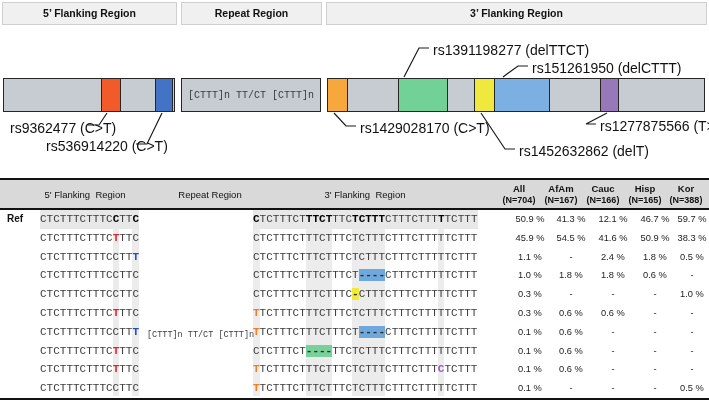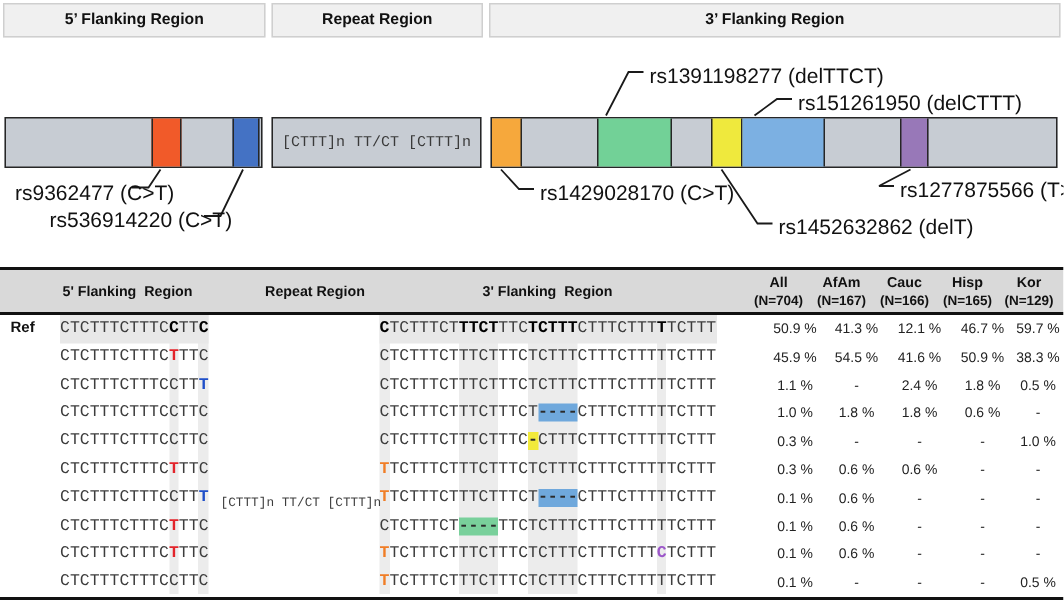--- a/index.html
+++ b/index.html
@@ -15,21 +15,21 @@
   .b-lr{border-left:1.5px solid #262626;border-right:1.5px solid #262626;}
   .b-r{border-right:1.5px solid #262626;}
   .repeat-txt{position:absolute;left:0;right:0;top:0;bottom:0;display:flex;align-items:center;
        justify-content:center;font-family:"Liberation Mono",monospace;font-size:10px;color:#3a3a3a;}
   .snp-label{position:absolute;font-size:14px;color:#111;white-space:nowrap;}
   #connectors{position:absolute;left:0;top:0;pointer-events:none;}
   
   #tbl{position:absolute;left:0;top:178px;width:709px;height:225px;background:#fff;}
   #thead{position:absolute;left:0;top:0;width:709px;height:32px;background:#d9d9d9;
          border-top:2px solid #111;border-bottom:2px solid #111;box-sizing:border-box;}
-  .col-h{position:absolute;top:9px;font-size:9.5px;font-weight:bold;text-align:center;white-space:pre;}
+  .col-h{position:absolute;top:9px;font-size:9.5px;font-weight:normal;text-align:center;white-space:pre;}
   .pop-h{position:absolute;top:0;width:42px;text-align:center;font-weight:bold;}
   .pop-h .l1{position:absolute;top:3px;left:0;width:100%;font-size:9.5px;}
   .pop-h .l2{position:absolute;top:15px;left:0;width:100%;font-size:9px;}
   #rows{position:absolute;left:0;top:32px;width:709px;height:190px;
         border-bottom:2px solid #111;box-sizing:border-box;}
   .band{position:absolute;top:0;height:186px;background:#ececec;z-index:0;}
   .trow{position:relative;height:18.8px;z-index:1;}
   .reflab{position:absolute;left:7px;top:0;line-height:18.8px;font-size:10px;font-weight:bold;}
   .seq{position:absolute;top:0;line-height:18.8px;font-family:"Liberation Mono",monospace;
        font-size:11px;white-space:pre;}
@@ -82,21 +82,21 @@
       <path d="M136,144 H147 L162,113"></path>
       <path d="M429,48 H419 L404,77"></path>
       <path d="M528,66 H518 L503,77"></path>
       <path d="M356,126 H346 L334,113"></path>
       <path d="M515,149 H505 L481,113"></path>
       <path d="M596,124 H586 L607,113"></path>
     </g>
   </svg>
 
   <div class="snp-label" style="left:10px;top:120px;">rs9362477 (C&gt;T)</div>
-  <div class="snp-label" style="left:33px;top:138px;">rs536914220 (C&gt;T)</div>
+  <div class="snp-label" style="left:46px;top:138px;">rs536914220 (C&gt;T)</div>
   <div class="snp-label" style="left:433px;top:42px;">rs1391198277 (delTTCT)</div>
   <div class="snp-label" style="left:532px;top:60px;">rs151261950 (delCTTT)</div>
   <div class="snp-label" style="left:360px;top:120px;">rs1429028170 (C&gt;T)</div>
   <div class="snp-label" style="left:519px;top:143px;">rs1452632862 (delT)</div>
   <div class="snp-label" style="left:600px;top:118px;">rs1277875566 (T&gt;C)</div>
 </div>
 
 <div id="tbl">
   <div id="thead">
     <div class="col-h" style="left:30px;width:110px;">5' Flanking  Region</div>
@@ -114,21 +114,21 @@
     <div class="pop-h" style="left:582px;">
       <div class="l1">Cauc</div>
       <div class="l2">(N=166)</div>
     </div>
     <div class="pop-h" style="left:624px;">
       <div class="l1">Hisp</div>
       <div class="l2">(N=165)</div>
     </div>
     <div class="pop-h" style="left:665px;">
       <div class="l1">Kor</div>
-      <div class="l2">(N=129)</div>
+      <div class="l2">(N=388)</div>
     </div>
   </div>
 
   <div id="rows">
 
     <div class="band" style="left:112.6px;width:6.6px;"></div>
     <div class="band" style="left:132.4px;width:6.6px;"></div>
     <div class="band" style="left:253px;width:6.6px;"></div>
     <div class="band" style="left:305.8px;width:26.4px;"></div>
     <div class="band" style="left:352px;width:33px;"></div>

